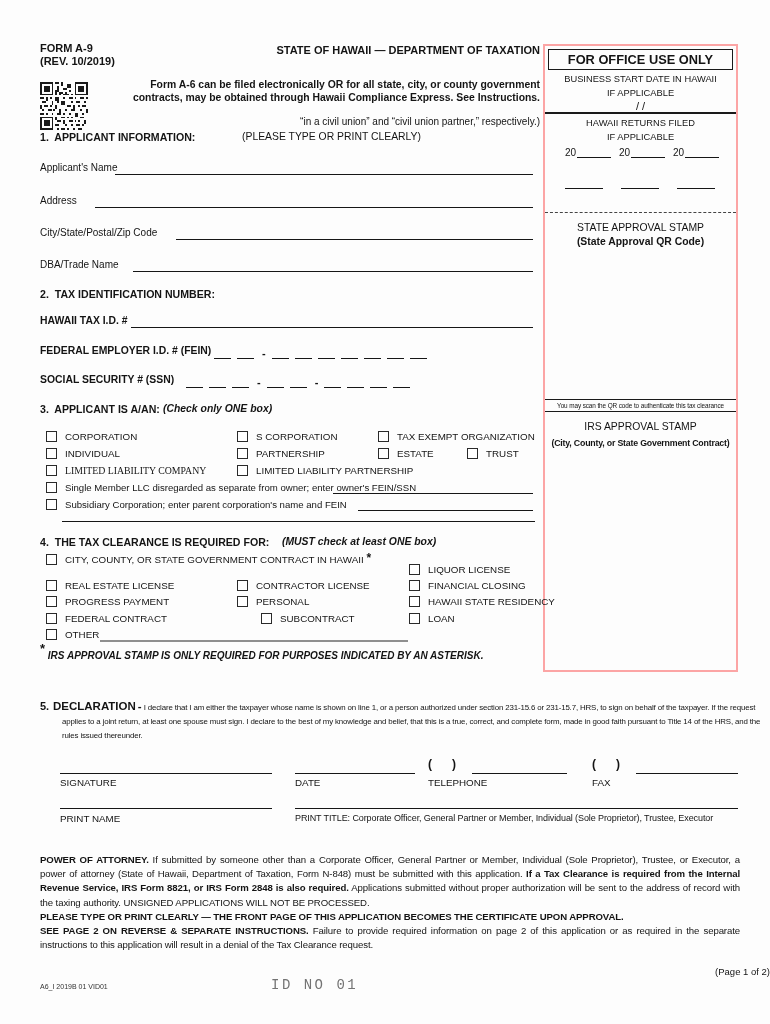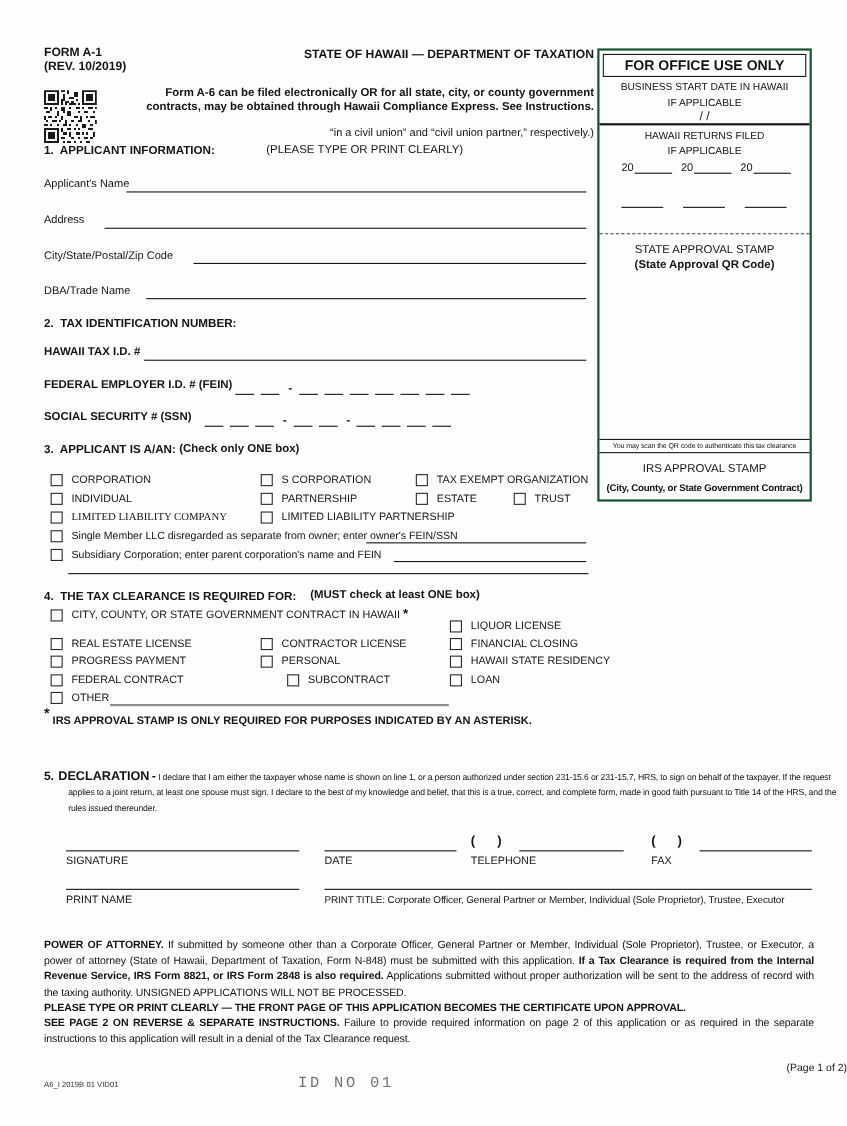--- a/index.html
+++ b/index.html
@@ -1,34 +1,34 @@
 <!DOCTYPE html>
 <html><head>
 <meta charset="utf-8">
 <style>
   html,body{margin:0;padding:0;background:#e8e8e8;}
   .page{position:relative;width:770px;height:1024px;background:#fdfdfd;color:#141414;
         font-family:"Liberation Sans","DejaVu Sans",sans-serif;overflow:hidden;margin:0 auto;}
   .abs{position:absolute;}
   .b{font-weight:bold;}
-  .i{}
+  .i{font-style:italic;}
   .ctr{text-align:right;}
   .pre{white-space:pre;}
   .line{position:absolute;height:0;border-bottom:1.2px solid #161616;}
   .gline{position:absolute;height:0;border-bottom:2.5px solid #8f8f8f;}
   .cb{position:absolute;display:flex;align-items:flex-start;}
   .box{flex:0 0 auto;width:9px;height:9px;border:1.2px solid #2a2a2a;margin-top:0;background:#fff;}
   .lbl{margin-left:8px;font-size:9.8px;line-height:11px;white-space:nowrap;}
   .lbl-sm{margin-left:8px;font-size:9.6px;line-height:11px;white-space:nowrap;}
   .sec-head{position:absolute;font-weight:bold;font-size:10.6px;white-space:pre;}
   .fld-lbl{position:absolute;font-size:10px;white-space:nowrap;}
   .cellrow{position:absolute;display:flex;align-items:flex-end;}
   .cell{display:inline-block;width:17px;height:12px;border-bottom:1.2px solid #161616;margin-right:6px;}
   .dash{font-size:11px;font-weight:bold;margin:0 6px 0 2px;line-height:12px;}
-  .obox{position:absolute;left:543px;top:44px;width:195px;height:412px;border:2px solid #14532d;background:#fdfdfd;box-sizing:border-box;}
+  .obox{position:absolute;left:543px;top:44px;width:195px;height:628px;border:2px solid #fca5a5;background:#fdfdfd;box-sizing:border-box;}
   .obox .hdr{margin:3px;border:1.5px solid #1a1a1a;height:19px;line-height:19px;text-align:center;font-weight:bold;font-size:12.8px;}
   .otxt{position:absolute;width:100%;text-align:center;font-size:9.3px;white-space:nowrap;}
   .osep{position:absolute;left:0;width:100%;border-top:2px solid #1a1a1a;}
   .osep-d{position:absolute;left:0;width:100%;border-top:1px dashed #444;}
   .qr-note{position:absolute;left:0;width:100%;box-sizing:border-box;border-top:1px solid #1a1a1a;border-bottom:1px solid #1a1a1a;
            font-size:6.4px;letter-spacing:-0.1px;text-align:center;padding:2px 0;white-space:nowrap;overflow:hidden;}
   .oyr{position:absolute;display:flex;align-items:flex-end;font-size:10px;}
   .oyr .u{display:inline-block;width:34px;height:11px;border-bottom:1px solid #161616;margin-left:1px;}
   .oblank{position:absolute;height:0;border-bottom:1px solid #161616;}
   .decl{position:absolute;left:40px;top:700px;width:700px;font-size:7.9px;letter-spacing:-0.15px;line-height:13.8px;
@@ -39,21 +39,21 @@
   .sig-lbl{position:absolute;font-size:9.8px;white-space:nowrap;}
   .paren{position:absolute;font-size:12px;white-space:pre;font-weight:bold;}
   .star{font-weight:bold;font-size:12px;line-height:8px;vertical-align:top;}
   .qr{position:absolute;left:40px;top:82px;width:48px;height:48px;}
 </style>
 </head>
 <body>
 
 <div class="page">
 
-  <div class="abs b" style="left:40px;top:42px;font-size:11px;">FORM A-1</div>
+  <div class="abs b" style="left:40px;top:42px;font-size:11px;">FORM A-9</div>
   <div class="abs b" style="left:40px;top:55px;font-size:11px;">(REV. 10/2019)</div>
 
   <svg class="qr" viewBox="0 0 25 25" shape-rendering="crispEdges">
     <g fill="#1a1a1a">
       <rect x="0" y="0" width="7" height="7"></rect>
         <rect x="18" y="0" width="7" height="7"></rect>
         <rect x="0" y="18" width="7" height="7"></rect>
     </g>
     <g fill="#fdfdfd">
       <rect x="1" y="1" width="5" height="5"></rect>

